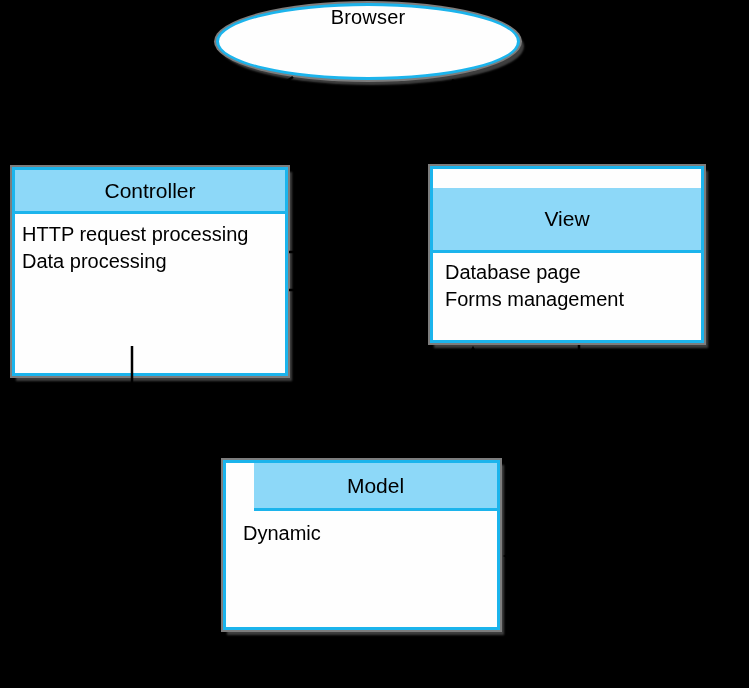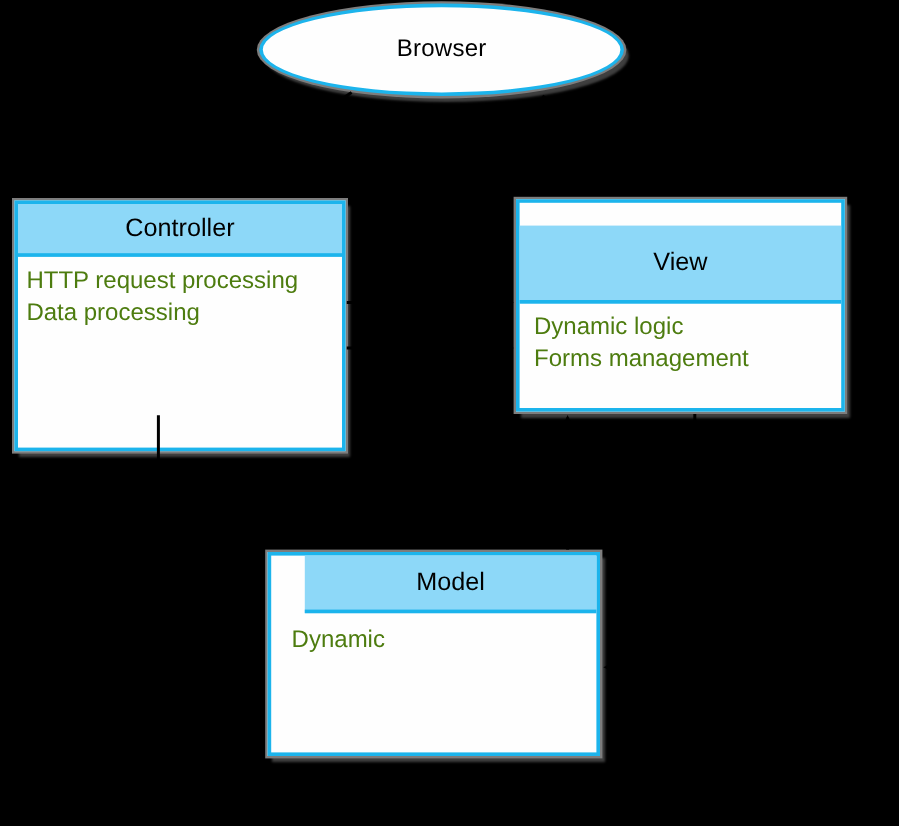--- a/index.html
+++ b/index.html
@@ -8,32 +8,32 @@
     font-family:"Liberation Sans","DejaVu Sans",sans-serif;overflow:hidden;
   }
   
   .node{
     position:absolute;box-sizing:border-box;background:#fefefe;
     border:3px solid #1cb4ec;
     box-shadow:0 0 0 2px #7d7d7d, 4px 5px 2px #3f3f3f;
   }
   .ellipse{
     border-radius:50%;
-    display:flex;align-items:center;justify-content:center;
+    display:flex;align-items:flex-start;justify-content:center;
   }
   .ellipse .node-label{
     font-size:20px;color:#000;letter-spacing:.2px;
   }
   .node-header{
     box-sizing:border-box;background:#8dd8f8;border-bottom:3px solid #1cb4ec;
     display:flex;align-items:center;justify-content:center;
     font-size:21px;color:#000;
   }
   .node-body{
-    box-sizing:border-box;color:#4d7c0f;font-size:20px;line-height:27px;
+    box-sizing:border-box;color:#000000;font-size:20px;line-height:27px;
   }
   .node-body div{white-space:nowrap;}
   #node-browser{left:216px;top:3px;width:304px;height:77px;}
   #node-controller{left:12px;top:167px;width:276px;height:209px;}
   #node-controller .node-header{height:44px;}
   #node-controller .node-body{padding:7px 4px 0 7px;}
   #node-view{left:430px;top:166px;width:274px;height:177px;}
   #node-view .node-header{height:65px;margin-top:19px;}
   #node-view .node-body{padding:6px 4px 0 12px;}
   #node-model{left:223px;top:460px;width:277px;height:170px;}
@@ -56,21 +56,21 @@
     <div class="node-header">Controller</div>
     <div class="node-body">
       <div>HTTP request processing</div>
       <div>Data processing</div>
     </div>
   </div>
 
   <div id="node-view" class="node">
     <div class="node-header">View</div>
     <div class="node-body">
-      <div>Dynamic logic</div>
+      <div>Database page</div>
       <div>Forms management</div>
     </div>
   </div>
 
   <div id="node-model" class="node">
     <div class="node-header">Model</div>
     <div class="node-body">
       <div>Dynamic</div>
     </div>
   </div>

